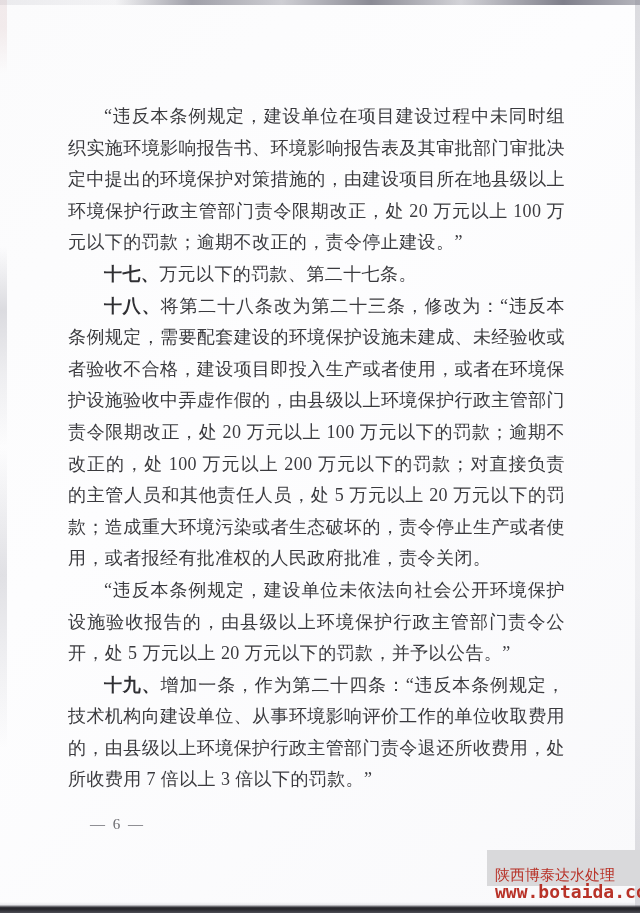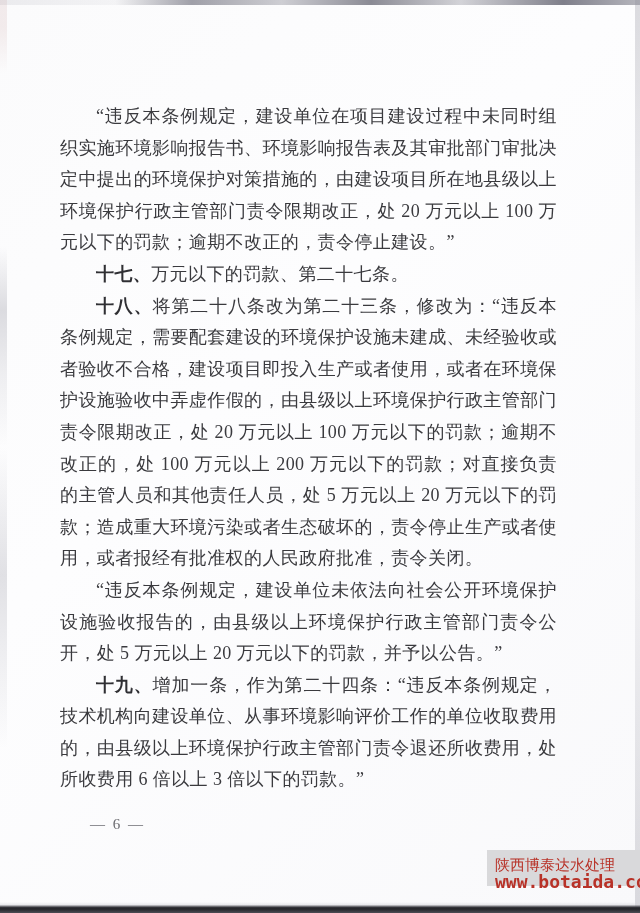--- a/index.html
+++ b/index.html
@@ -54,21 +54,21 @@
     background: linear-gradient(to bottom,
       rgba(210,210,216,0.00) 0%,
       rgba(210,210,216,0.45) 25%,
       #35353b 48%,
       #232327 62%,
       #4d4d55 100%);
   }
   
   .doc-content {
     position: absolute;
-    left: 60px;
+    left: 68px;
     top: 101px;
     width: 497px;
     font-size: 18px;
     line-height: 31.6px;
     letter-spacing: 0.4px;
     color: #3a3a3e;
     text-align: justify;
   }
   .doc-content p {
     margin: 0;
@@ -87,21 +87,21 @@
     font-size: 15px;
     letter-spacing: 2px;
     color: #6b6b70;
   }
   .watermark-badge {
     position: absolute;
     right: 0;
     top: 850px;
     width: 153px;
     height: 36px;
-    padding: 6px 4px 0 8px;
+    padding: 16px 4px 0 8px;
     box-sizing: border-box;
     text-align: left;
     line-height: 17px;
   }
   .watermark-company {
     font-family: "Liberation Sans", "DejaVu Sans", sans-serif;
     font-size: 15px;
     white-space: nowrap;
   }
   .watermark-url {
@@ -118,21 +118,21 @@
 
   <div class="edge-top"></div>
   <div class="edge-left"></div>
   <div class="edge-right"></div>
 
   <div class="doc-content">
     <p><span>“违反本条例规定，建设单位在项目建设过程中未同时组织实施环境影响报告书、环境影响报告表及其审批部门审批决定中提出的环境保护对策措施的，由建设项目所在地县级以上环境保护行政主管部门责令限期改正，处 20 万元以上 100 万元以下的罚款；逾期不改正的，责令停止建设。”</span></p>
     <p><span class="ordinal">十七、</span><span>万元以下的罚款、第二十七条。</span></p>
     <p><span class="ordinal">十八、</span><span>将第二十八条改为第二十三条，修改为：“违反本条例规定，需要配套建设的环境保护设施未建成、未经验收或者验收不合格，建设项目即投入生产或者使用，或者在环境保护设施验收中弄虚作假的，由县级以上环境保护行政主管部门责令限期改正，处 20 万元以上 100 万元以下的罚款；逾期不改正的，处 100 万元以上 200 万元以下的罚款；对直接负责的主管人员和其他责任人员，处 5 万元以上 20 万元以下的罚款；造成重大环境污染或者生态破坏的，责令停止生产或者使用，或者报经有批准权的人民政府批准，责令关闭。</span></p>
     <p><span>“违反本条例规定，建设单位未依法向社会公开环境保护设施验收报告的，由县级以上环境保护行政主管部门责令公开，处 5 万元以上 20 万元以下的罚款，并予以公告。”</span></p>
-    <p><span class="ordinal">十九、</span><span>增加一条，作为第二十四条：“违反本条例规定，技术机构向建设单位、从事环境影响评价工作的单位收取费用的，由县级以上环境保护行政主管部门责令退还所收费用，处所收费用 6 倍以上 3 倍以下的罚款。”</span></p>
+    <p><span class="ordinal">十九、</span><span>增加一条，作为第二十四条：“违反本条例规定，技术机构向建设单位、从事环境影响评价工作的单位收取费用的，由县级以上环境保护行政主管部门责令退还所收费用，处所收费用 7 倍以上 3 倍以下的罚款。”</span></p>
   </div>
 
   <div class="page-number">— 6 —</div>
 
   <div class="watermark-badge" style="background: rgb(217, 217, 219); color: rgb(184, 50, 40);">
     <div class="watermark-company">陕西博泰达水处理</div>
     <div class="watermark-url">www.botaida.com</div>
   </div>
 
   <div class="edge-bottom"></div>

